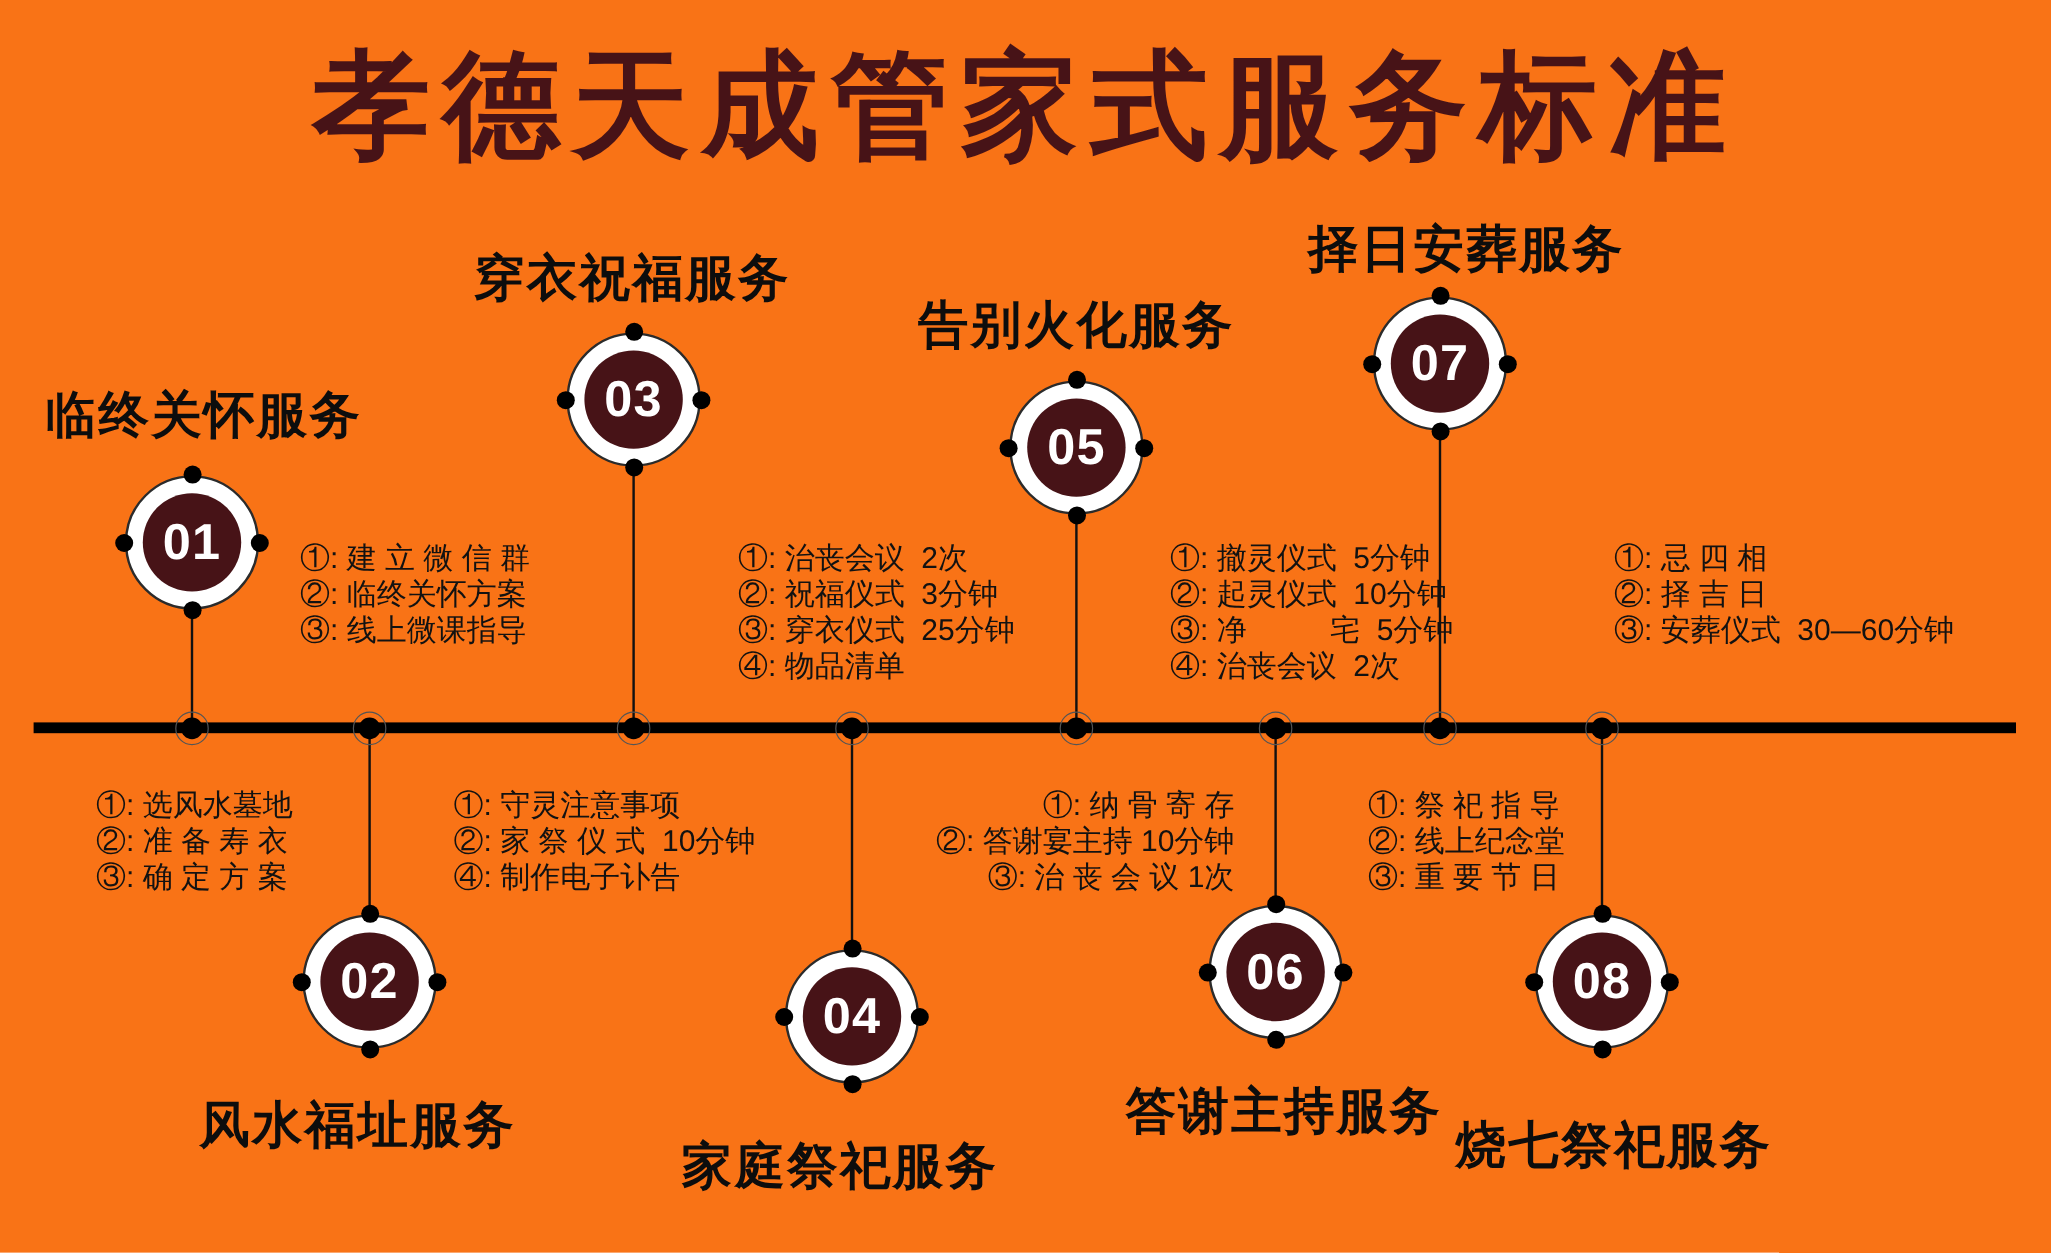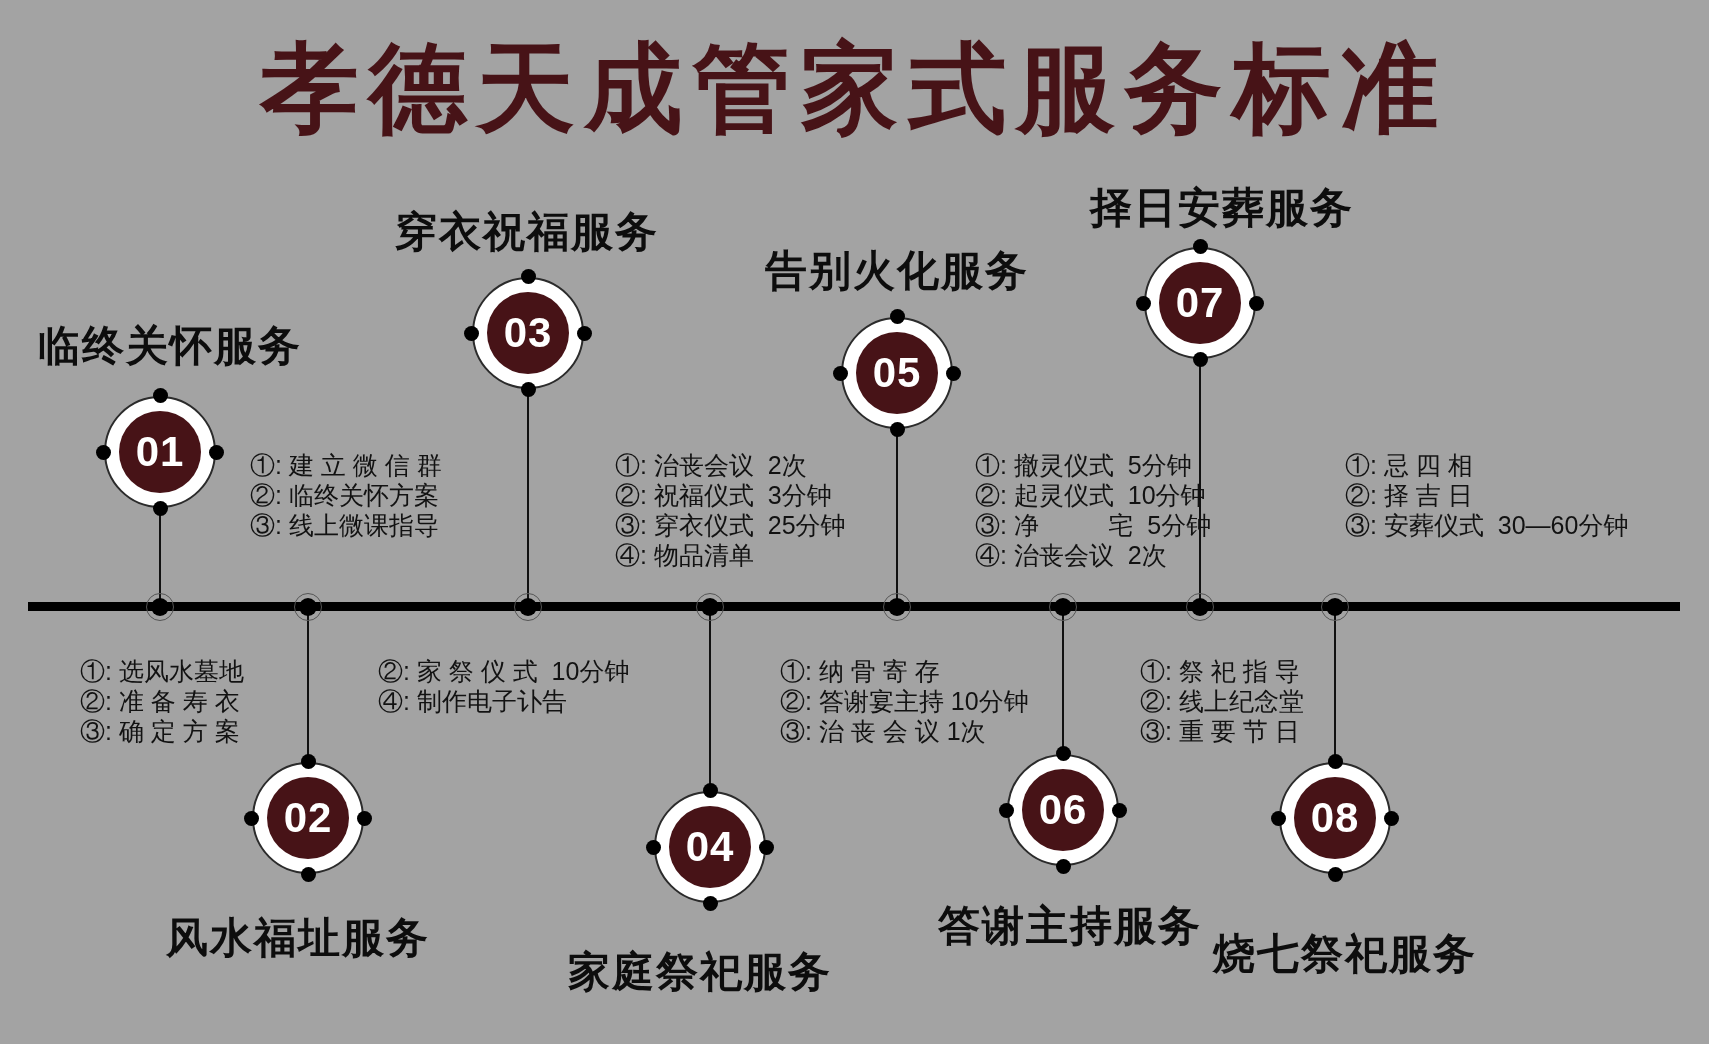--- a/index.html
+++ b/index.html
@@ -1,16 +1,16 @@
 <!DOCTYPE html>
 <html><head>
 <meta charset="utf-8">
 <style>
   html,body{margin:0;padding:0;background:#ffffff;}
-  #canvas{position:relative;width:1709px;height:1044px;background:#a3a3a3;overflow:hidden;
+  #canvas{position:relative;width:1709px;height:1044px;background:#f97316;overflow:hidden;
           font-family:"Liberation Sans", sans-serif;}
   .main-title{position:absolute;top:24px;left:50%;transform:translateX(-50%);
           font-family:"DejaVu Serif", serif;font-weight:900;font-size:98px;
           letter-spacing:10px;color:#471317;white-space:nowrap;}
   .timeline{position:absolute;left:28px;top:602px;width:1652px;height:9px;background:#000;}
   .node{position:absolute;width:0;height:0;}
   .ring{position:absolute;left:-56px;top:-56px;width:112px;height:112px;border-radius:50%;
         border:2px solid #2b2b2b;background:#fff;box-sizing:border-box;}
   .core{position:absolute;left:-41px;top:-41px;width:82px;height:82px;border-radius:50%;
         background:#471317;color:#fff;font-weight:700;font-size:42px;line-height:82px;
@@ -95,20 +95,21 @@
     <div class="conn-ring" style="top: -254px;"></div>
     <div class="conn-dot" style="top: -249px;"></div>
     <div class="ring"></div>
     <div class="odot n"></div>
     <div class="odot s"></div>
     <div class="odot w"></div>
     <div class="odot e"></div>
     <div class="core node-number">04</div>
     <div class="node-title centered" style="top: 97px; left: -10px;">家庭祭祀服务</div>
     <div class="node-list" style="left: -332px; top: -191px;">
+        <div class="item">①: 守灵注意事项</div>
         <div class="item">②: 家 祭 仪 式  10分钟</div>
         <div class="item">④: 制作电子讣告</div>
       </div>
   </div>
 
   <div class="node" style="left: 897px; top: 373px;">
     <div class="stem" style="top: 56px; height: 178px;"></div>
     <div class="conn-ring" style="top: 220px;"></div>
     <div class="conn-dot" style="top: 225px;"></div>
     <div class="ring"></div>
@@ -130,21 +131,21 @@
     <div class="stem" style="top: -203px; height: 147px;"></div>
     <div class="conn-ring" style="top: -217px;"></div>
     <div class="conn-dot" style="top: -212px;"></div>
     <div class="ring"></div>
     <div class="odot n"></div>
     <div class="odot s"></div>
     <div class="odot w"></div>
     <div class="odot e"></div>
     <div class="core node-number">06</div>
     <div class="node-title centered" style="top: 88px; left: 7px;">答谢主持服务</div>
-    <div class="node-list" style="left: -283px; top: -154px;">
+    <div class="node-list" style="left: -283px; top: -154px; text-align: right;">
         <div class="item">①: 纳 骨 寄 存</div>
         <div class="item">②: 答谢宴主持 10分钟</div>
         <div class="item">③: 治 丧 会 议 1次</div>
       </div>
   </div>
 
   <div class="node" style="left: 1200px; top: 303px;">
     <div class="stem" style="top: 56px; height: 248px;"></div>
     <div class="conn-ring" style="top: 290px;"></div>
     <div class="conn-dot" style="top: 295px;"></div>

